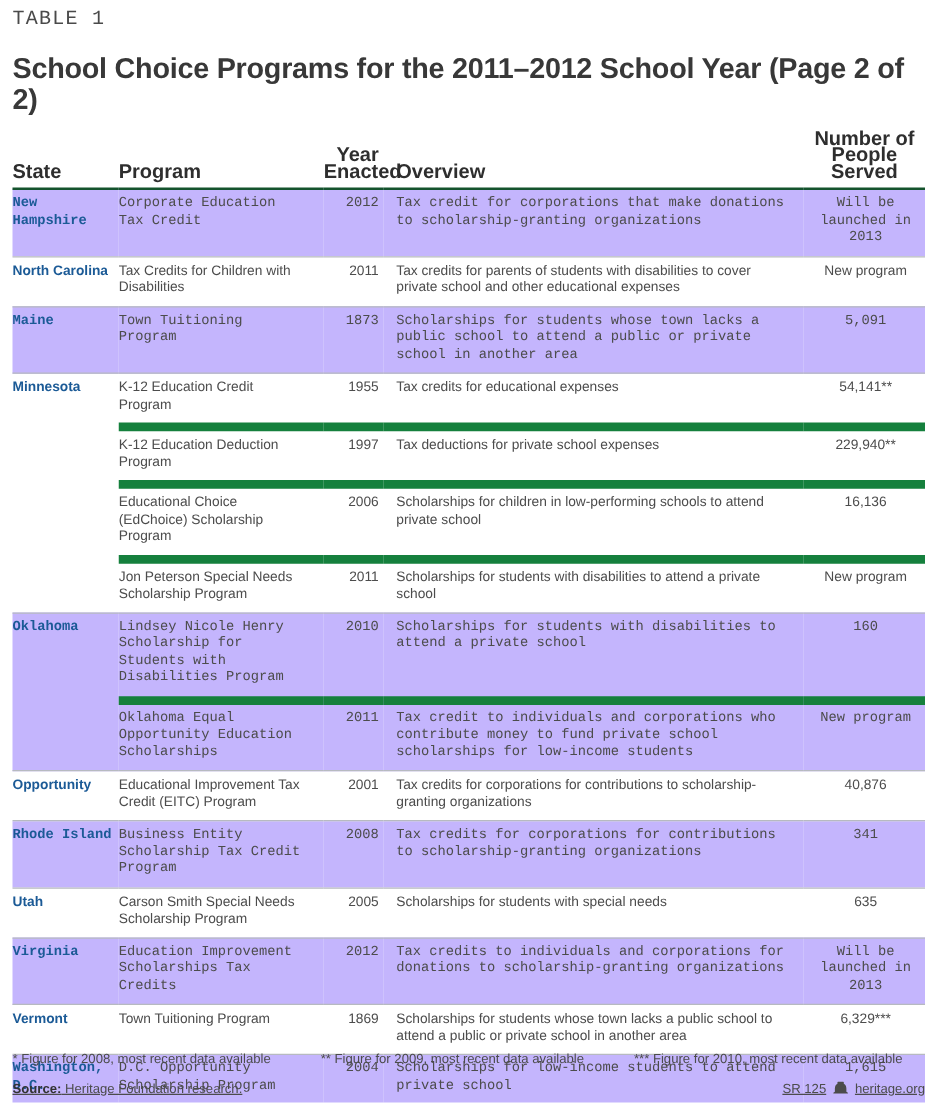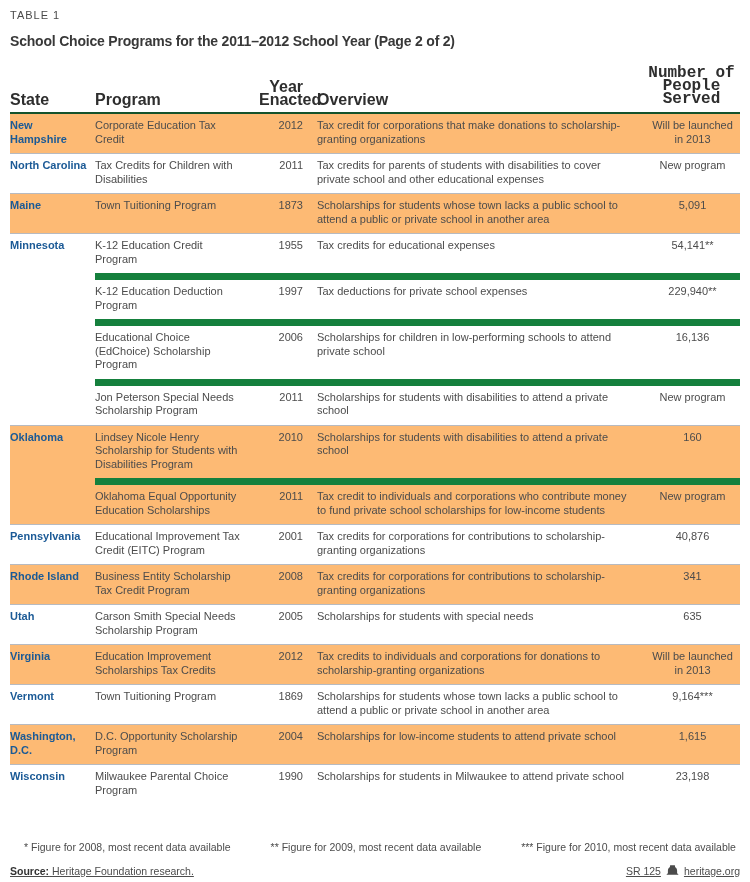--- a/index.html
+++ b/index.html
@@ -4,58 +4,58 @@
 <style>
   * { margin:0; padding:0; box-sizing:border-box; }
   html,body { background:#ffffff; }
   body {
     width:750px; height:882px; position:relative;
     font-family:"Liberation Sans", sans-serif;
     color:#4c4c4c; overflow:hidden;
   }
   .page { padding:8px 10px 0 10px; }
   .table-label {
-    font-family:Liberation Sans, sans-serif;
-    font-size:11px; letter-spacing:1px; color:#4a4a4a; line-height:14px;
+    font-family:Liberation Mono, monospace;
+    font-size:16px; letter-spacing:1px; color:#4a4a4a; line-height:14px;
   }
   .title {
-    font-size:14px; font-weight:bold; color:#383838;
-    line-height:25px; margin-top:7px; letter-spacing:-0.2px;
+    font-size:23px; font-weight:bold; color:#383838;
+    line-height:25px; margin-top:20px; letter-spacing:-0.2px;
   }
   table { border-collapse:collapse; width:730px; margin-top:13px; table-layout:fixed; }
   col.c-state   { width:85px; }
   col.c-program { width:164px; }
   col.c-year    { width:48px; }
   col.c-overview{ width:336px; }
   col.c-served  { width:97px; }
   thead th {
     font-size:16px; font-weight:bold; color:#2e2e2e;
     vertical-align:bottom; text-align:left;
     padding:0 0 6px 0; border-bottom:2px solid #14532d;
     line-height:13px; white-space:pre-line;
   }
   thead th.year   { text-align:right; padding-right:4px; }
-  thead th.served { text-align:center;font-family:Liberation Mono, monospace; }
+  thead th.served { text-align:center; }
   thead th.overview { padding-left:10px; }
   tbody td {
     font-size:11px; line-height:13.5px; vertical-align:top;
     padding:5px 0 7px 0; color:#4c4c4c;
   }
   td.state   { font-weight:bold; color:#1b5a96; padding-right:5px; }
   td.program { padding-right:16px; }
   td.year    { text-align:right; padding-right:4px; }
   td.overview{ padding-left:10px; padding-right:14px; }
   td.served  { text-align:center; padding-left:4px; padding-right:2px; }
-  tr.shaded  { background:#fdba74; }
+  tr.shaded  { background:#c4b5fd;font-family:Liberation Mono, monospace; }
   tr.group-start td { border-top:1px solid #b7bac0; }
   tbody tr:first-child td { border-top:none; }
   tr.cont td { border-top:7px solid #15803d; }
   tr.cont td.state { border-top:none; }
   .footnotes {
-    position:absolute; left:24px; top:841px;
+    position:absolute; left:10px; top:841px;
     font-size:10.5px; color:#4c4c4c; white-space:nowrap;
   }
   .footnotes span { margin-right:37px; }
   .footnotes span:last-child { margin-right:0; }
   .source-line {
     position:absolute; left:10px; right:10px; top:864px;
     font-size:10.5px; color:#4c4c4c;
     display:flex; justify-content:space-between; align-items:center;text-decoration:underline;
   }
   .source-label { font-weight:bold; color:#333; }
@@ -146,21 +146,21 @@
           <td class="served">160</td>
         </tr>
         <tr class="shaded cont">
           <td class="state"></td>
           <td class="program">Oklahoma Equal Opportunity Education Scholarships</td>
           <td class="year">2011</td>
           <td class="overview">Tax credit to individuals and corporations who contribute money to fund private school scholarships for low-income students</td>
           <td class="served">New program</td>
         </tr>
         <tr class="group-start">
-          <td class="state">Pennsylvania</td>
+          <td class="state">Opportunity</td>
           <td class="program">Educational Improvement Tax Credit (EITC) Program</td>
           <td class="year">2001</td>
           <td class="overview">Tax credits for corporations for contributions to scholarship-granting organizations</td>
           <td class="served">40,876</td>
         </tr>
         <tr class="shaded group-start">
           <td class="state">Rhode Island</td>
           <td class="program">Business Entity Scholarship Tax Credit Program</td>
           <td class="year">2008</td>
           <td class="overview">Tax credits for corporations for contributions to scholarship-granting organizations</td>
@@ -178,21 +178,21 @@
           <td class="program">Education Improvement Scholarships Tax Credits</td>
           <td class="year">2012</td>
           <td class="overview">Tax credits to individuals and corporations for donations to scholarship-granting organizations</td>
           <td class="served">Will be launched in 2013</td>
         </tr>
         <tr class="group-start">
           <td class="state">Vermont</td>
           <td class="program">Town Tuitioning Program</td>
           <td class="year">1869</td>
           <td class="overview">Scholarships for students whose town lacks a public school to attend a public or private school in another area</td>
-          <td class="served">9,164***</td>
+          <td class="served">6,329***</td>
         </tr>
         <tr class="shaded group-start">
           <td class="state">Washington, D.C.</td>
           <td class="program">D.C. Opportunity Scholarship Program</td>
           <td class="year">2004</td>
           <td class="overview">Scholarships for low-income students to attend private school</td>
           <td class="served">1,615</td>
         </tr>
         <tr class="group-start">
           <td class="state">Wisconsin</td>

